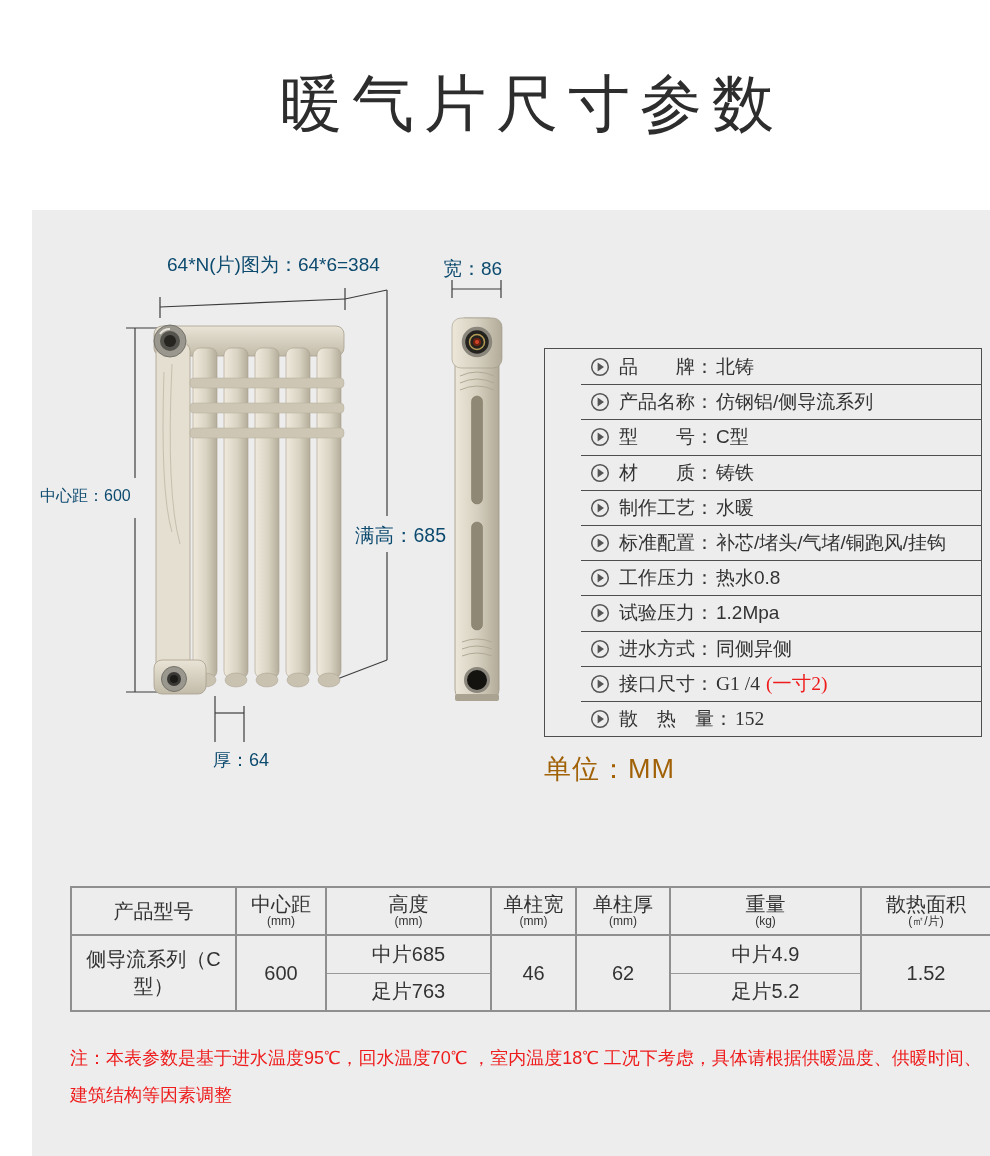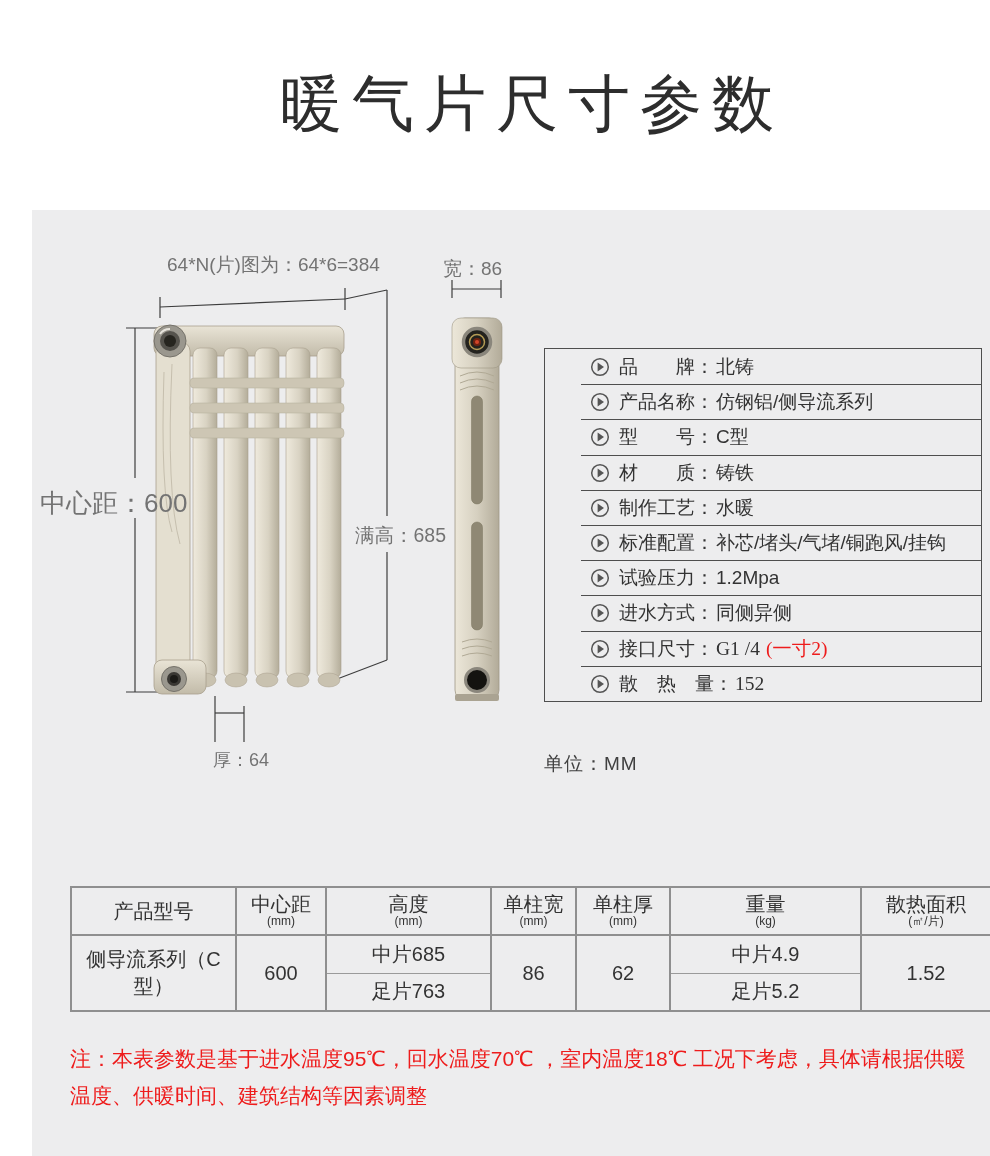--- a/index.html
+++ b/index.html
@@ -8,50 +8,50 @@
 
   .page-title { position:absolute; top:62px; left:0; width:100%; text-align:center;
     font-size:62px; font-weight:400; letter-spacing:10px; text-indent:10px; color:#2d2d2d; }
 
   .gray-band { position:absolute; left:0; top:210px; width:990px; height:946px; background:#ededee; }
 
   .dims { position:absolute; left:0; top:0; width:990px; height:946px; pointer-events:none; }
   .front-view { position:absolute; left:120px; top:92px; }
   .side-view  { position:absolute; left:416px; top:94px; }
 
-  .ann { position:absolute; font-size:19px; color:#737373; white-space:nowrap; }
+  .ann { position:absolute; font-size:19px; color:#0c4a6e; white-space:nowrap; }
   .ann-top    { left:135px; top:42px; }
   .ann-width  { left:411px; top:46px; }
-  .ann-center { left:8px;   top:276px; font-size:26px; }
+  .ann-center { left:8px;   top:276px; font-size:16px; }
   .ann-height { left:323px; top:312px; font-size:19.5px; }
   .ann-thick  { left:181px; top:538px; font-size:18px; }
 
   .spec-table { position:absolute; left:512px; top:138px; width:438px; border:1px solid #4e4e4e;padding-left:36px; }
   .spec-row { display:flex; align-items:center; height:35.2px; border-top:1px solid #4e4e4e;
     padding-left:9px; font-size:19px; color:#333; white-space:nowrap; overflow:hidden; }
   .spec-row:first-child { border-top:none; }
   .spec-icon { display:flex; align-items:center; margin-right:9px; }
   .spec-value { margin-left:2px;text-align:center; }
   .serif { font-family:"Liberation Serif", serif; font-size:19.5px; }
   .spec-red { color:#ee1c1c; margin-left:6px; }
 
-  .unit-label { position:absolute; left:512px; top:541px; font-size:19px; color:#404040; letter-spacing:1px; }
+  .unit-label { position:absolute; left:512px; top:541px; font-size:27px; color:#a16207; letter-spacing:1px; }
 
   .size-table { position:absolute; left:38px; top:676px; width:920px; border-collapse:collapse;
     table-layout:fixed; color:#333; background:transparent; }
   .size-table th, .size-table td { border:2px solid #8f8f8f; text-align:center; vertical-align:middle; padding:4px; }
   .size-table thead th { height:48px; font-weight:400; font-size:20px; line-height:1.1; }
   .th-unit { font-size:12px; }
   .size-table tbody td { height:38px; font-size:20px; }
   td.model-cell { font-size:19px; }
   td.split-top { border-bottom:1px solid #9a9a9a; }
   td.split-bottom { border-top:1px solid #9a9a9a; }
 
   .note { position:absolute; left:38px; top:830px; width:916px;
-    font-size:21px; line-height:37px; color:#ee1c1c; }
+    font-size:18px; line-height:37px; color:#ee1c1c; }
 </style>
 </head>
 <body>
 
 <div class="page">
 
   <h1 class="page-title">暖气片尺寸参数</h1>
 
   <div class="gray-band">
 
@@ -247,20 +247,30 @@
         <span class="spec-label">标准配置：</span>
         <span class="spec-value">补芯/堵头/气堵/铜跑风/挂钩</span>
       </div>
       <div class="spec-row">
         <span class="spec-icon">
             <svg width="20" height="20" viewBox="0 0 20 20">
               <circle cx="10" cy="10" r="8.3" fill="none" stroke="#555" stroke-width="1.5"></circle>
               <path d="M7.6 5.6 L14 10 L7.6 14.4 Z" fill="#555"></path>
             </svg>
           </span>
+        <span class="spec-label">工作压力：</span>
+        <span class="spec-value">热水0.8</span>
+      </div>
+      <div class="spec-row">
+        <span class="spec-icon">
+            <svg width="20" height="20" viewBox="0 0 20 20">
+              <circle cx="10" cy="10" r="8.3" fill="none" stroke="#555" stroke-width="1.5"></circle>
+              <path d="M7.6 5.6 L14 10 L7.6 14.4 Z" fill="#555"></path>
+            </svg>
+          </span>
         <span class="spec-label">试验压力：</span>
         <span class="spec-value">1.2Mpa</span>
       </div>
       <div class="spec-row">
         <span class="spec-icon">
             <svg width="20" height="20" viewBox="0 0 20 20">
               <circle cx="10" cy="10" r="8.3" fill="none" stroke="#555" stroke-width="1.5"></circle>
               <path d="M7.6 5.6 L14 10 L7.6 14.4 Z" fill="#555"></path>
             </svg>
           </span>
@@ -331,21 +341,21 @@
               <div>散热面积</div>
               <div class="th-unit">(㎡/片)</div>
             </th>
         </tr>
       </thead>
       <tbody>
         <tr>
           <td rowspan="2" class="model-cell">侧导流系列（C型）</td>
           <td rowspan="2">600</td>
           <td class="split-top">中片685</td>
-          <td rowspan="2">86</td>
+          <td rowspan="2">46</td>
           <td rowspan="2">62</td>
           <td class="split-top">中片4.9</td>
           <td rowspan="2">1.52</td>
         </tr>
         <tr>
           <td class="split-bottom">足片763</td>
           <td class="split-bottom">足片5.2</td>
         </tr>
       </tbody>
     </table>

